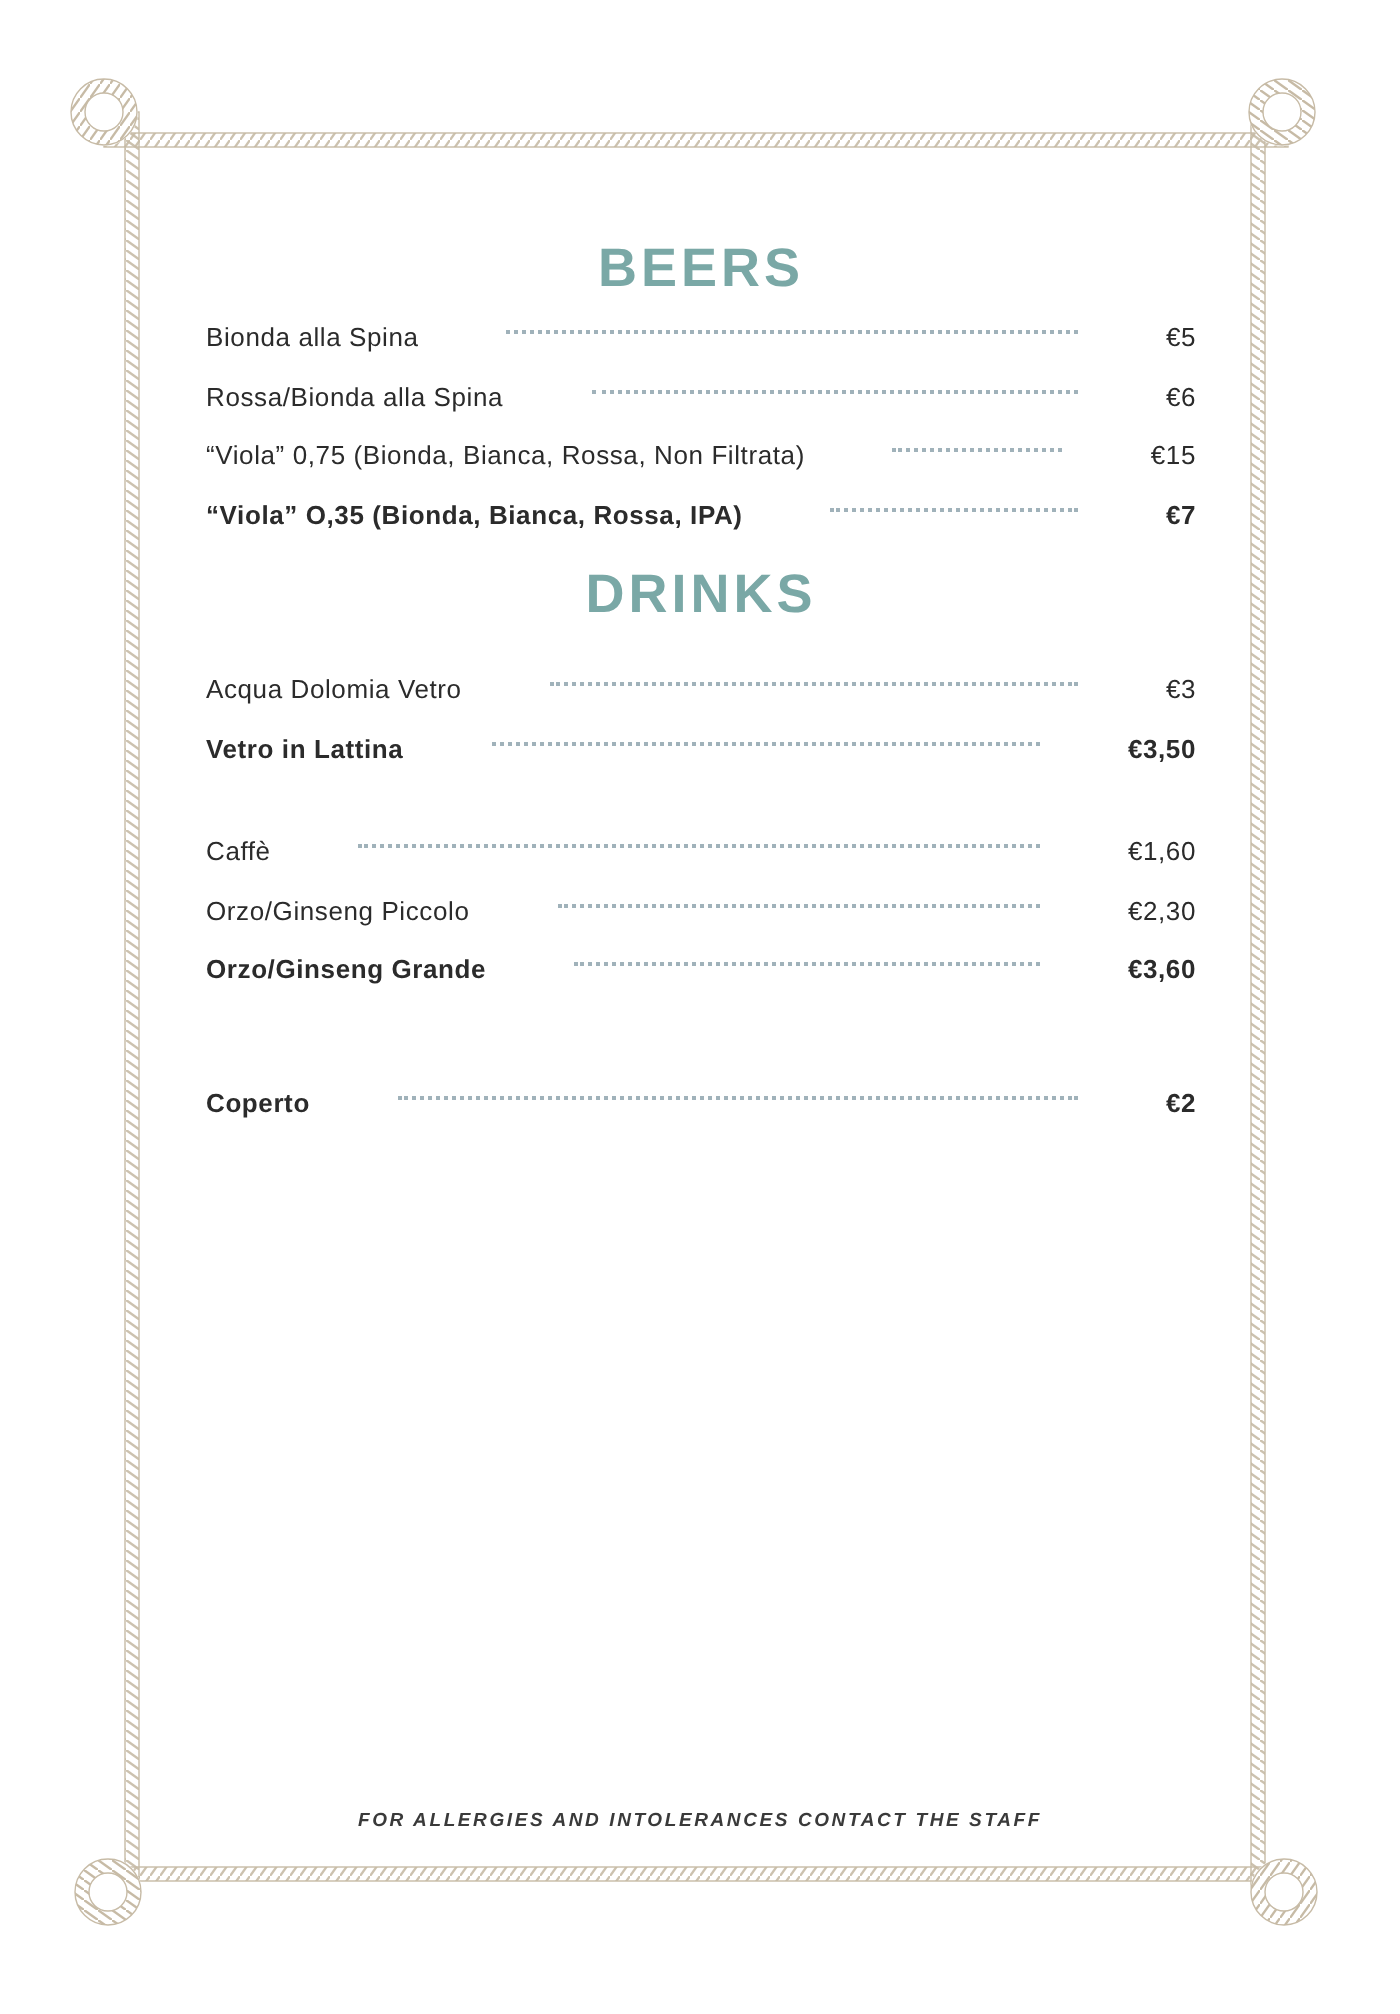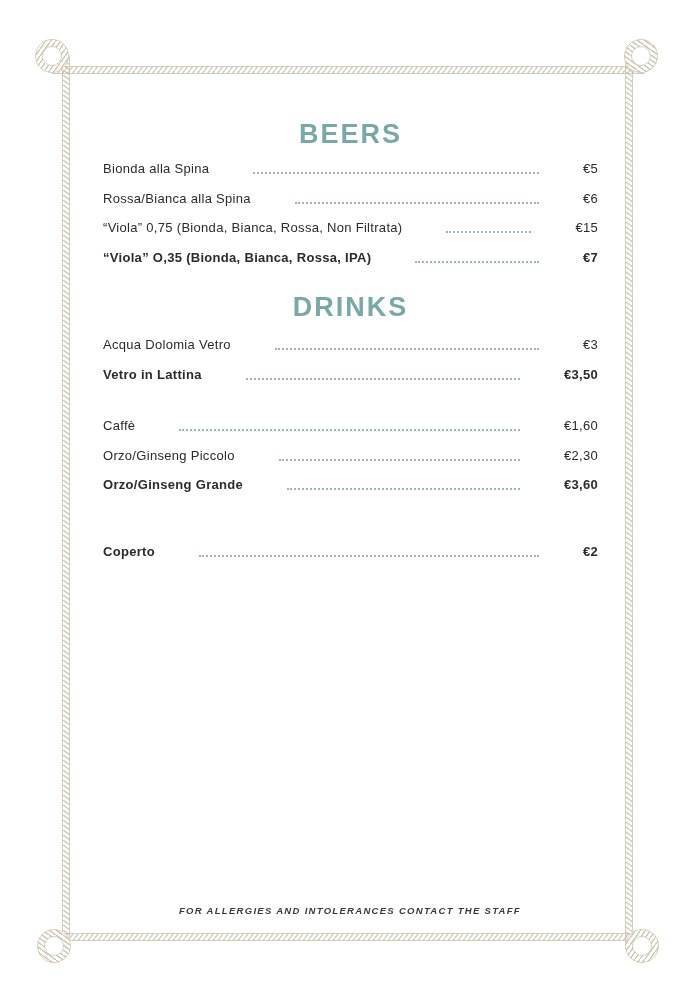--- a/index.html
+++ b/index.html
@@ -40,21 +40,21 @@
     text-align: center;
     font-size: 27px;
     font-weight: 700;
     letter-spacing: 2px;
     color: var(--heading-teal, #7aa8a6);
     line-height: 30px;
   }
   .rows { position: absolute; left: 0; width: 100%; }
   .row {
     display: flex;
-    align-items: flex-end;
+    align-items: center;
     height: 16px;
     margin-bottom: 13.5px;
     font-size: 13px;
     letter-spacing: 0.3px;
     line-height: 16px;
     color: var(--body-text, #2b2b2b);
     gap: 36px;
   }
   .row:last-child { margin-bottom: 0; font-weight: bold; }
   .item-name { white-space: nowrap; }
@@ -84,21 +84,21 @@
     font-size: 9.5px;
     font-style: italic;
     font-weight: 600;
     letter-spacing: 1.3px;
     color: #3a3a3a;
     text-transform: uppercase;
   }
   
   #beers-title   { top: 119px; }
   #beers-rows    { top: 161px; }
-  #drinks-title  { top: 292px; }
+  #drinks-title  { top: 282px; }
   #drinks-rows   { top: 337px; }
   #coffee-rows   { top: 418px; }
   #drinks-note   { top: 508px; }
   #coperto-row   { top: 544px; }
 </style>
 </head>
 <body>
 
 <div class="page">
 
@@ -147,21 +147,21 @@
 
     <h1 id="beers-title" class="section-title">BEERS</h1>
 
     <div id="beers-rows" class="rows">
       <div class="row">
         <span class="item-name">Bionda alla Spina</span>
         <span class="dots"></span>
         <span class="item-price">€5</span>
       </div>
       <div class="row">
-        <span class="item-name">Rossa/Bianca alla Spina</span>
+        <span class="item-name">Rossa/Bionda alla Spina</span>
         <span class="dots"></span>
         <span class="item-price">€6</span>
       </div>
       <div class="row">
         <span class="item-name">“Viola” 0,75 (Bionda, Bianca, Rossa, Non Filtrata)</span>
         <span class="dots"></span>
         <span class="item-price">€15</span>
       </div>
       <div class="row">
         <span class="item-name">“Viola” O,35 (Bionda, Bianca, Rossa, IPA)</span>

